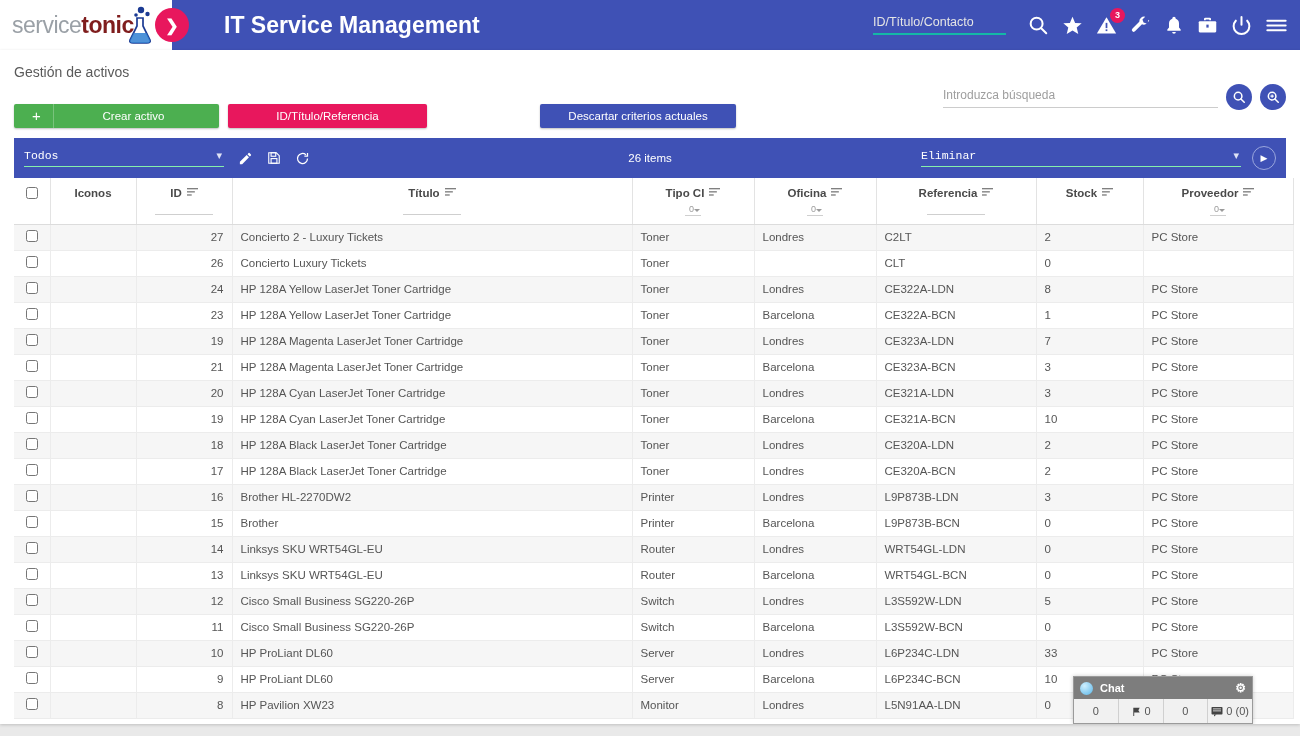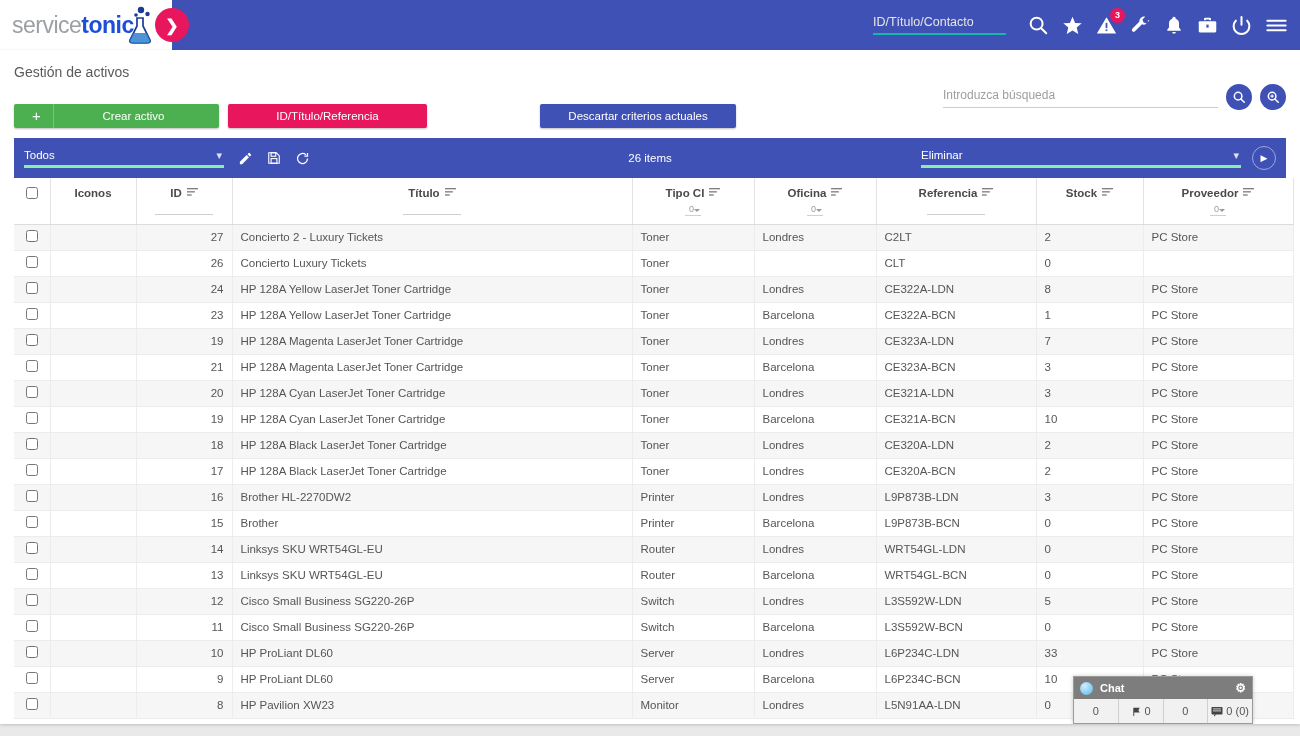--- a/index.html
+++ b/index.html
@@ -26,21 +26,21 @@
     padding-left: 12px;
     position: relative;
     flex: 0 0 auto;
   }
   .logo-text {
     font-size: 23px;
     letter-spacing: -0.5px;
     color: #9aa0a6;
     font-family: "Liberation Sans", sans-serif;
   }
-  .logo-text b { color: #1d4ed8; font-weight: bold; margin-top: 36px; }
+  .logo-text b { color: #7f1d1d; font-weight: bold; margin-top: 36px; }
   .flask {
     position: absolute; left: 125px; top: 6px;
     width: 28px; height: 38px;
   }
   .arrow-badge {
     width: 34px; height: 34px; border-radius: 50%;
     background: #e8175d; color: #fff;
     display: flex; align-items: center; justify-content: center;
     font-size: 16px; font-weight: bold;
     margin-left: -17px; z-index: 5;
@@ -141,22 +141,22 @@
   .tbar {
     background: #3f51b5;
     height: 40px;
     display: flex; align-items: center;
     padding: 0 10px;
     position: relative;
   }
   .sel-wrap { position: relative; width: 200px; }
   .tbar-select {
     color: #fff; font-size: 11.5px;
-    border-bottom: 3px solid #86efac;
-    padding-bottom: 4px; width: 100%;
+    border-bottom: 1px solid #86efac;
+    padding-bottom: 4px; width: 100%; font-family: Liberation Mono, monospace;
   }
   .caret {
     position: absolute; right: 2px; top: 0px;
     color: #dfe3f5; font-size: 11px;
   }
   .tbar-icon {
     color: #fff; margin-left: 14px;
     display: flex; align-items: center; cursor: pointer;
   }
   .items-count {
@@ -274,20 +274,21 @@
       <circle cx="16" cy="4" r="3.2" fill="#1b3a93"></circle>
       <circle cx="22.5" cy="8" r="2.2" fill="#1b3a93"></circle>
       <circle cx="11" cy="9" r="1.8" fill="#1b3a93"></circle>
       <path d="M12 12 L12 20 L5 34 Q4 37 8 37 L22 37 Q26 37 25 34 L18 20 L18 12 Z" fill="none" stroke="#1b3a93" stroke-width="1.7"></path>
       <path d="M8.5 27 L21.5 27 L25 34 Q26 37 22 37 L8 37 Q4 37 5 34 Z" fill="#2f7fd1" opacity="0.85"></path>
     </svg>
   </div>
   <div class="arrow-badge">
       <span>❯</span>
     </div>
+  <div class="app-title">IT Service Management</div>
 
   <div class="top-right">
     <div class="quick-search">ID/Título/Contacto</div>
 
     <span class="ticon">
       <svg width="22" height="22" viewBox="0 0 24 24" fill="none" stroke="#fff" stroke-width="2.2">
         <circle cx="10.5" cy="10.5" r="6.5"></circle>
           <line x1="15.5" y1="15.5" x2="21" y2="21" stroke-linecap="round"></line>
       </svg>
     </span>

